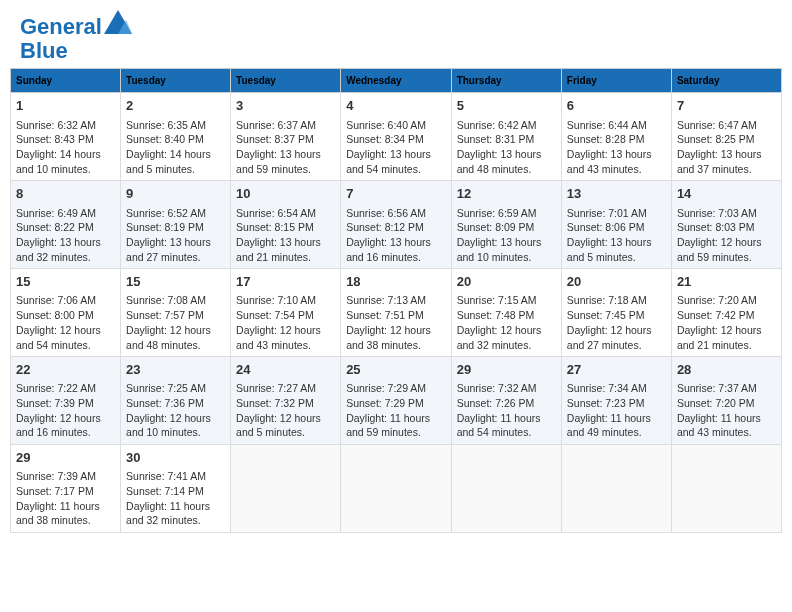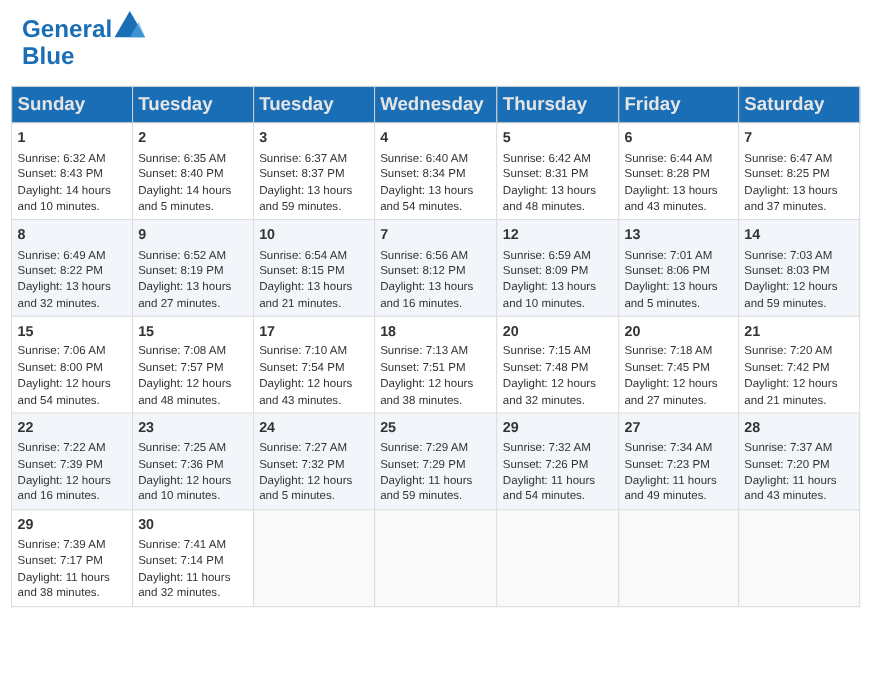--- a/index.html
+++ b/index.html
@@ -7,21 +7,20 @@
       font-family: Arial, sans-serif;
       background: #fff;
       width: 792px;
       min-height: 612px;
       padding: 10px;
     }
     .header {
       display: flex;
       justify-content: space-between;
       align-items: center;
-      margin-bottom: 10px;
       padding: 5px 10px;
     }
     .logo {
       display: flex;
       align-items: center;
     }
     .logo-text {
       font-size: 22px;
       font-weight: bold;
       color: #333;
@@ -48,24 +47,24 @@
       font-size: 16px;
       color: #555;
     }
     .calendar {
       width: 100%;
       border-collapse: collapse;
       font-size: 11px;
     }
     .calendar thead tr th {
       background-color: #1a6eb5;
-      color: #e5e5e5;
+      color: #000000;
       padding: 6px 5px;
       text-align: left;
-      font-size: 17px;
+      font-size: 10px;
       font-weight: bold;
       border: 1px solid #ccc;
     }
     .calendar tbody tr td {
       vertical-align: top;
       padding: 4px 5px;
       border: 1px solid #ddd;
       width: 112px;
       min-height: 80px;
       background: #fff;

